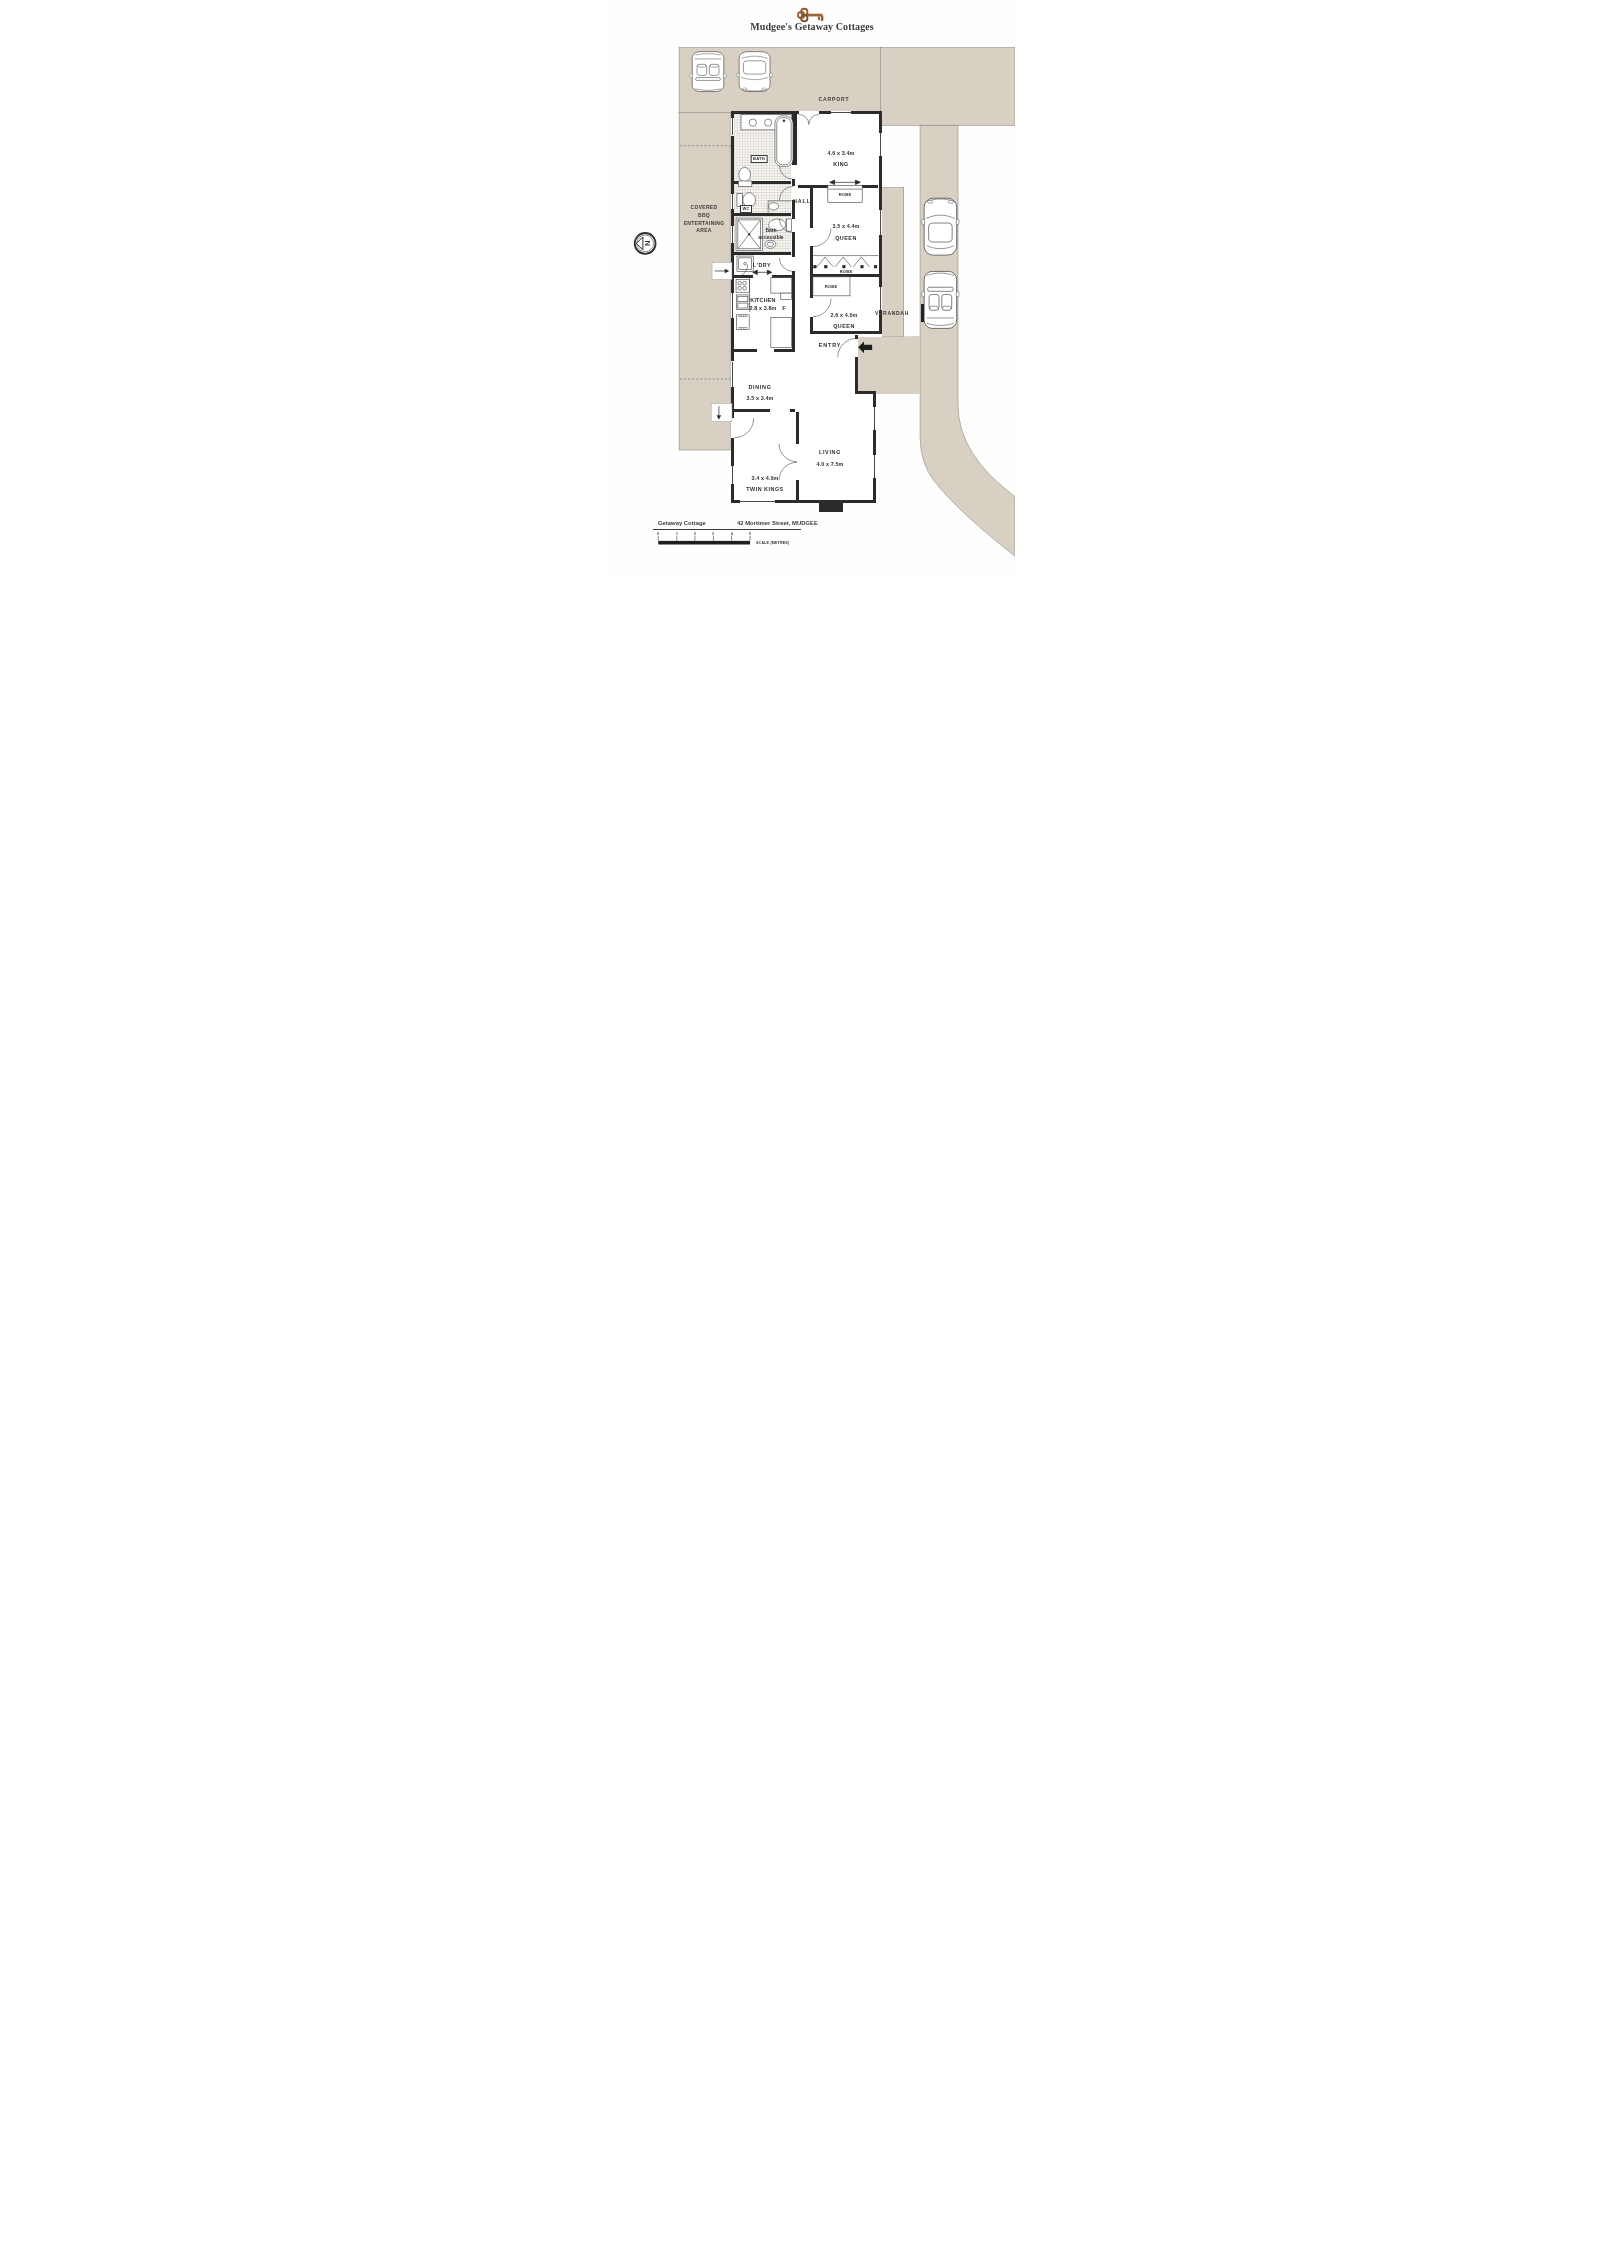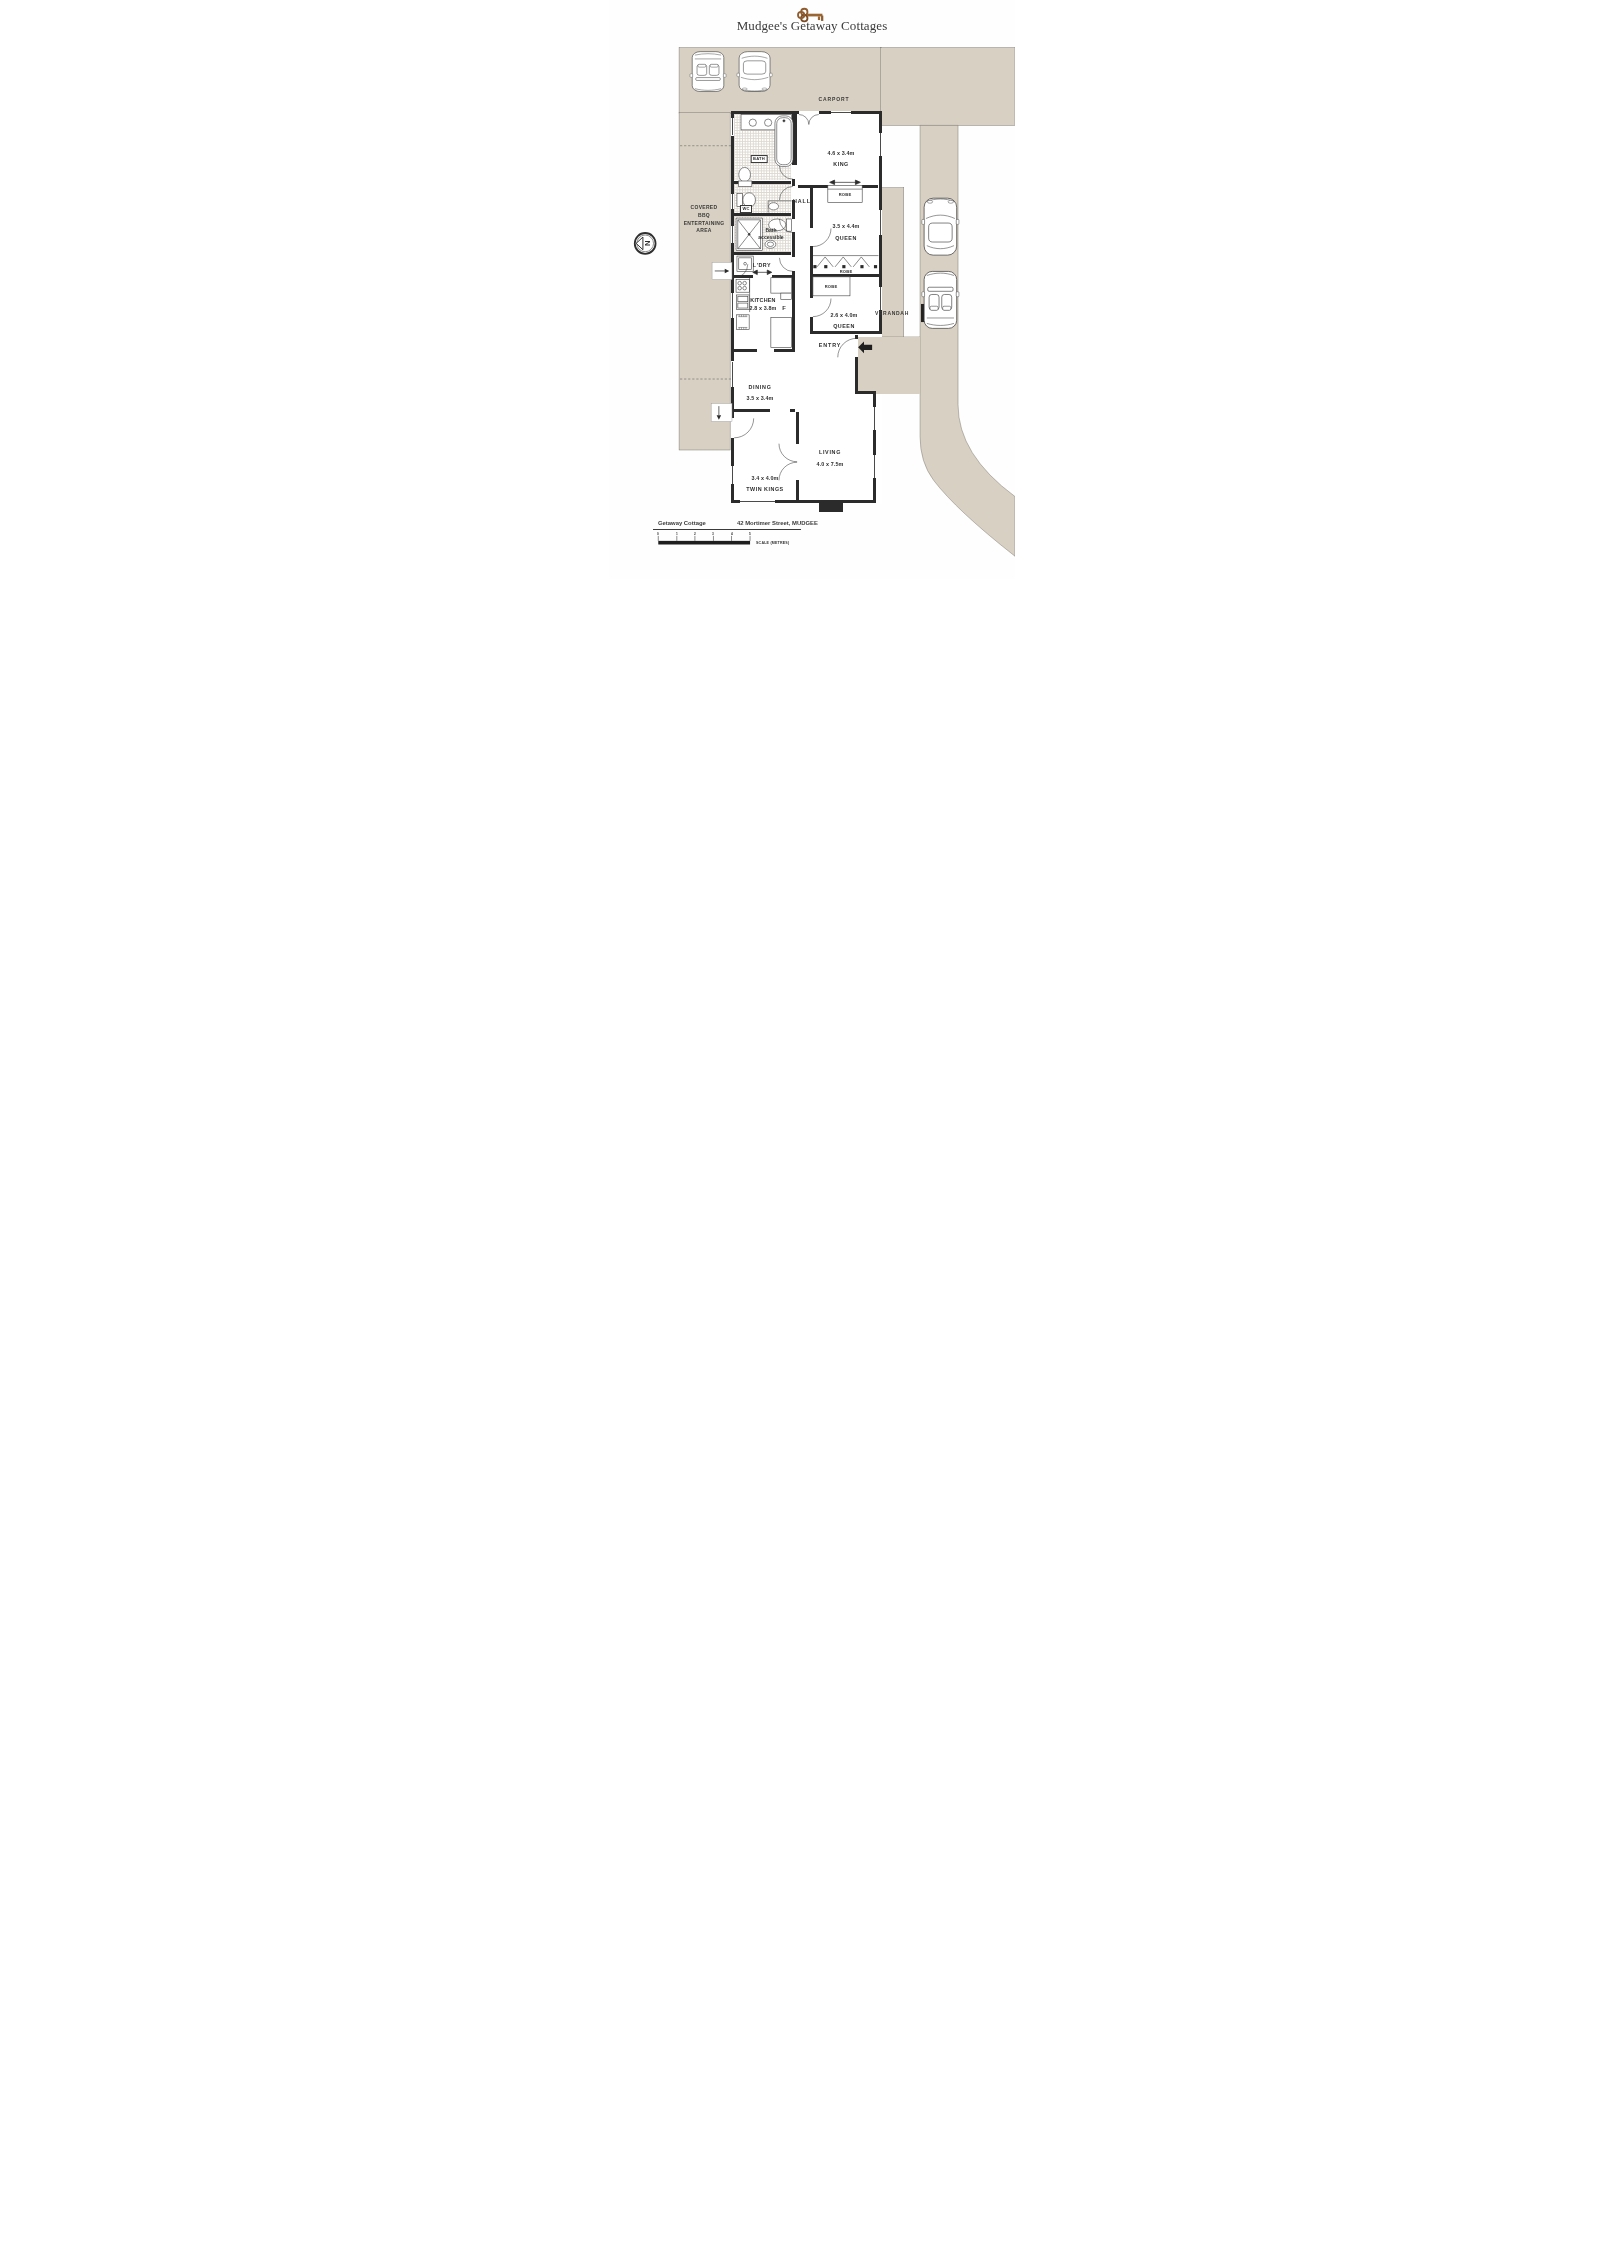--- a/index.html
+++ b/index.html
@@ -12,21 +12,21 @@
                          linear-gradient(90deg,#ddd8d0 0.5px,transparent 0.5px);
         background-size:2.7px 2.7px;}
   .winv{position:absolute;width:3.2px;background:linear-gradient(to right,#4a4a4a 0 0.5px,#fff 0.5px 1.4px,#4a4a4a 1.4px 1.8px,#fff 1.8px 2.7px,#4a4a4a 2.7px 3.2px);}
   .winh{position:absolute;height:3.2px;background:linear-gradient(to bottom,#4a4a4a 0 0.5px,#fff 0.5px 1.4px,#4a4a4a 1.4px 1.8px,#fff 1.8px 2.7px,#4a4a4a 2.7px 3.2px);}
   .lbl{position:absolute;transform:translate(-50%,-50%);white-space:nowrap;color:#2e2e2e;}
   .lblL{position:absolute;transform:translate(0,-50%);white-space:nowrap;color:#2e2e2e;}
   .rm{font-size:5.4px;font-weight:700;letter-spacing:0.5px;}
   .dim{font-size:5.4px;font-weight:700;letter-spacing:0.1px;}
   .sm{font-size:4.1px;font-weight:700;letter-spacing:0.2px;}
   .boxed{border:0.7px solid #333;background:#fff;padding:0 1.4px;line-height:5.9px;}
-  .title{font-family:"Liberation Serif",serif;font-size:13px;font-weight:400;color:#3b3b3b;letter-spacing:0.1px;}
+  .title{font-family:"Liberation Serif",serif;font-size:10px;font-weight:700;color:#3b3b3b;letter-spacing:0.1px;}
   .site{font-size:5px;font-weight:700;letter-spacing:0.3px;color:#3a3a3a;}
   .ft{font-size:5.9px;font-weight:700;color:#3a3a3a;}
   .tick{font-size:3.2px;font-weight:700;color:#333;}
   .scl{font-size:3.6px;font-weight:700;letter-spacing:0.2px;color:#333;}
 </style>
 </head>
 <body>
 
 <div id="stage">
 

